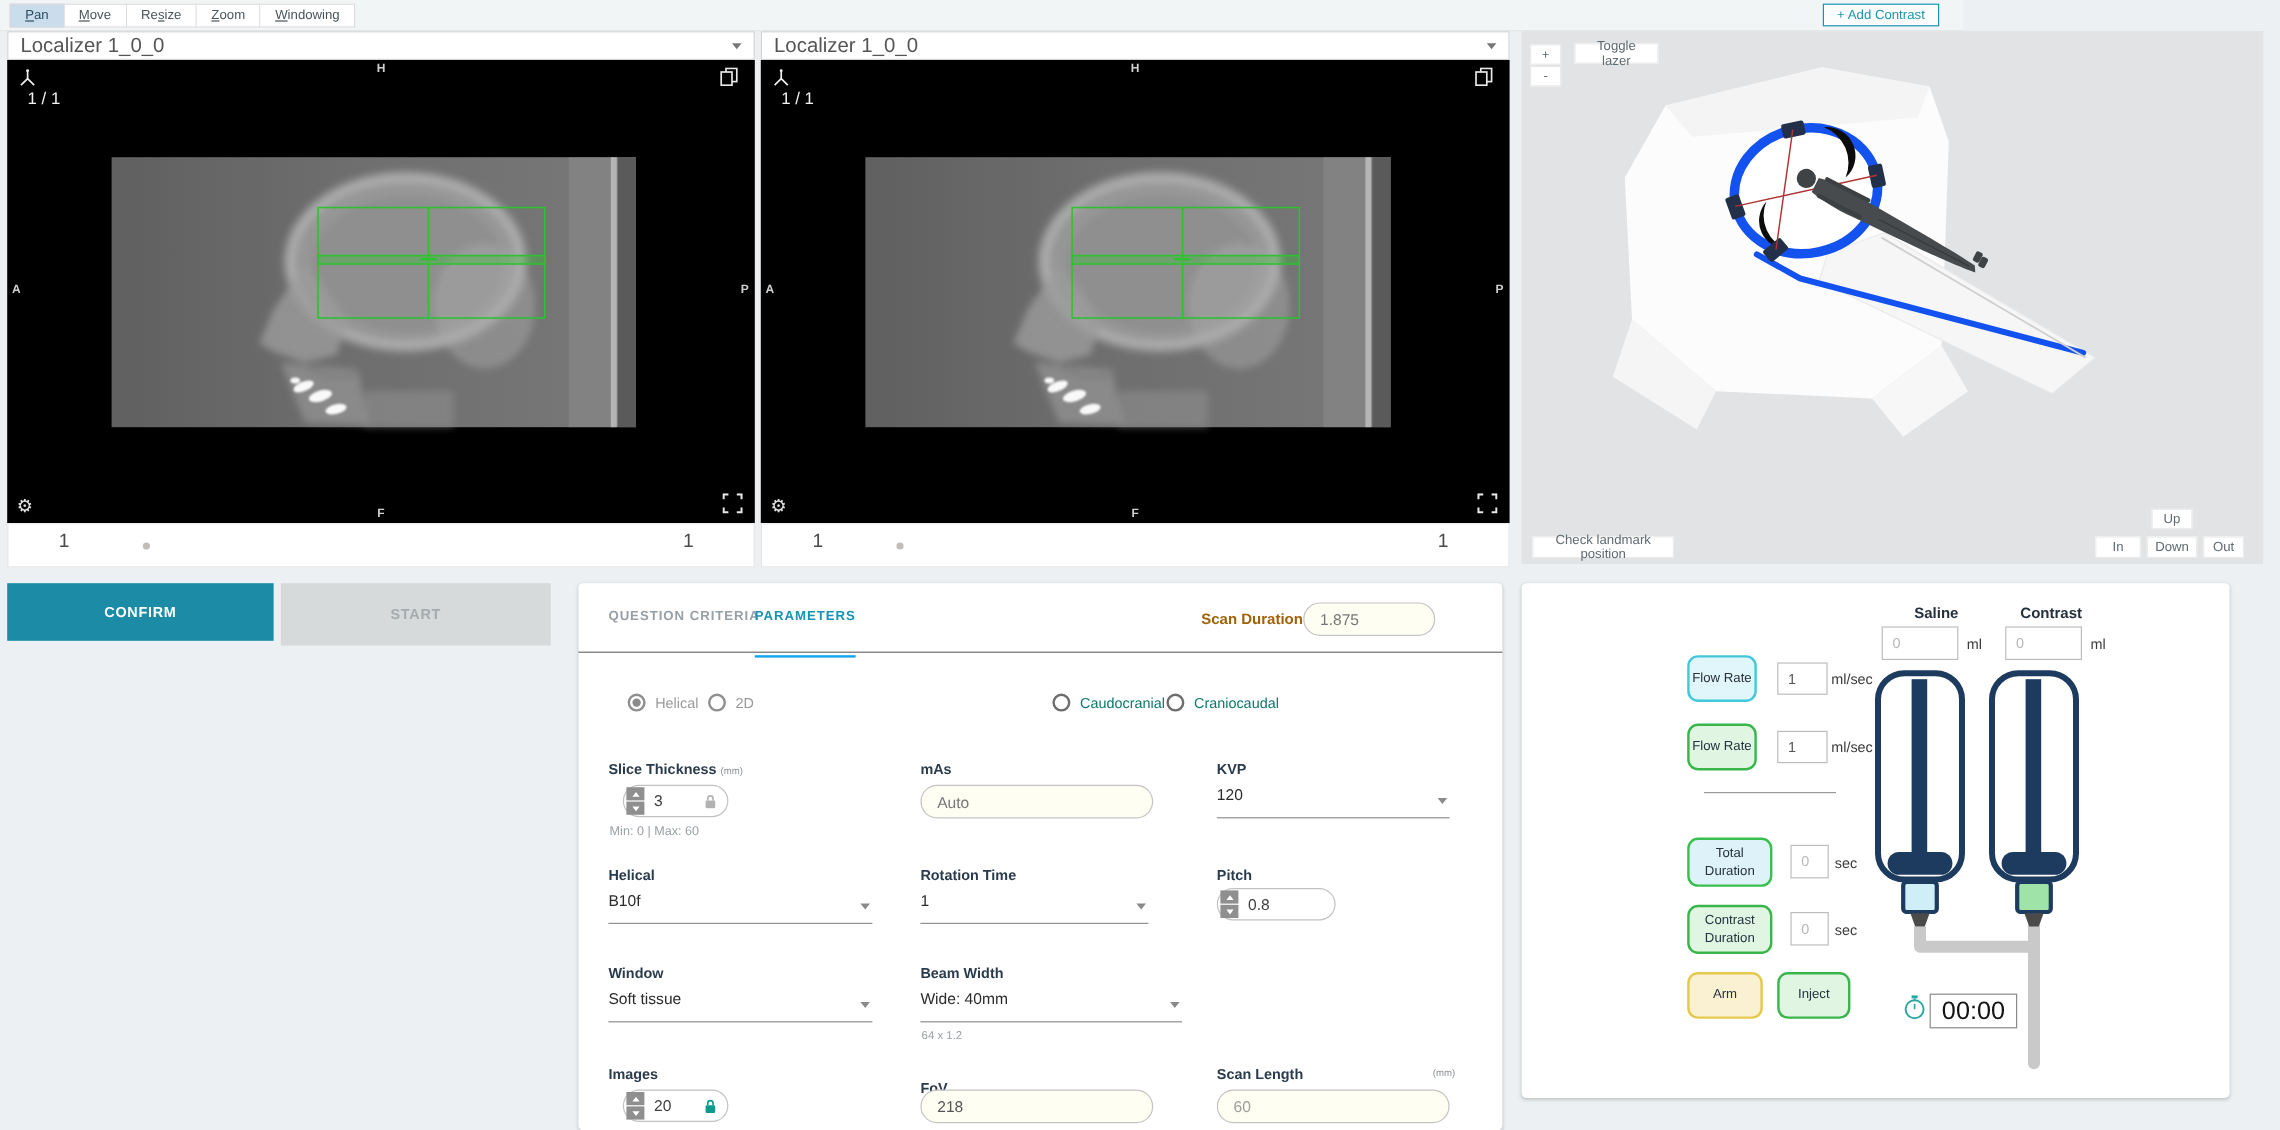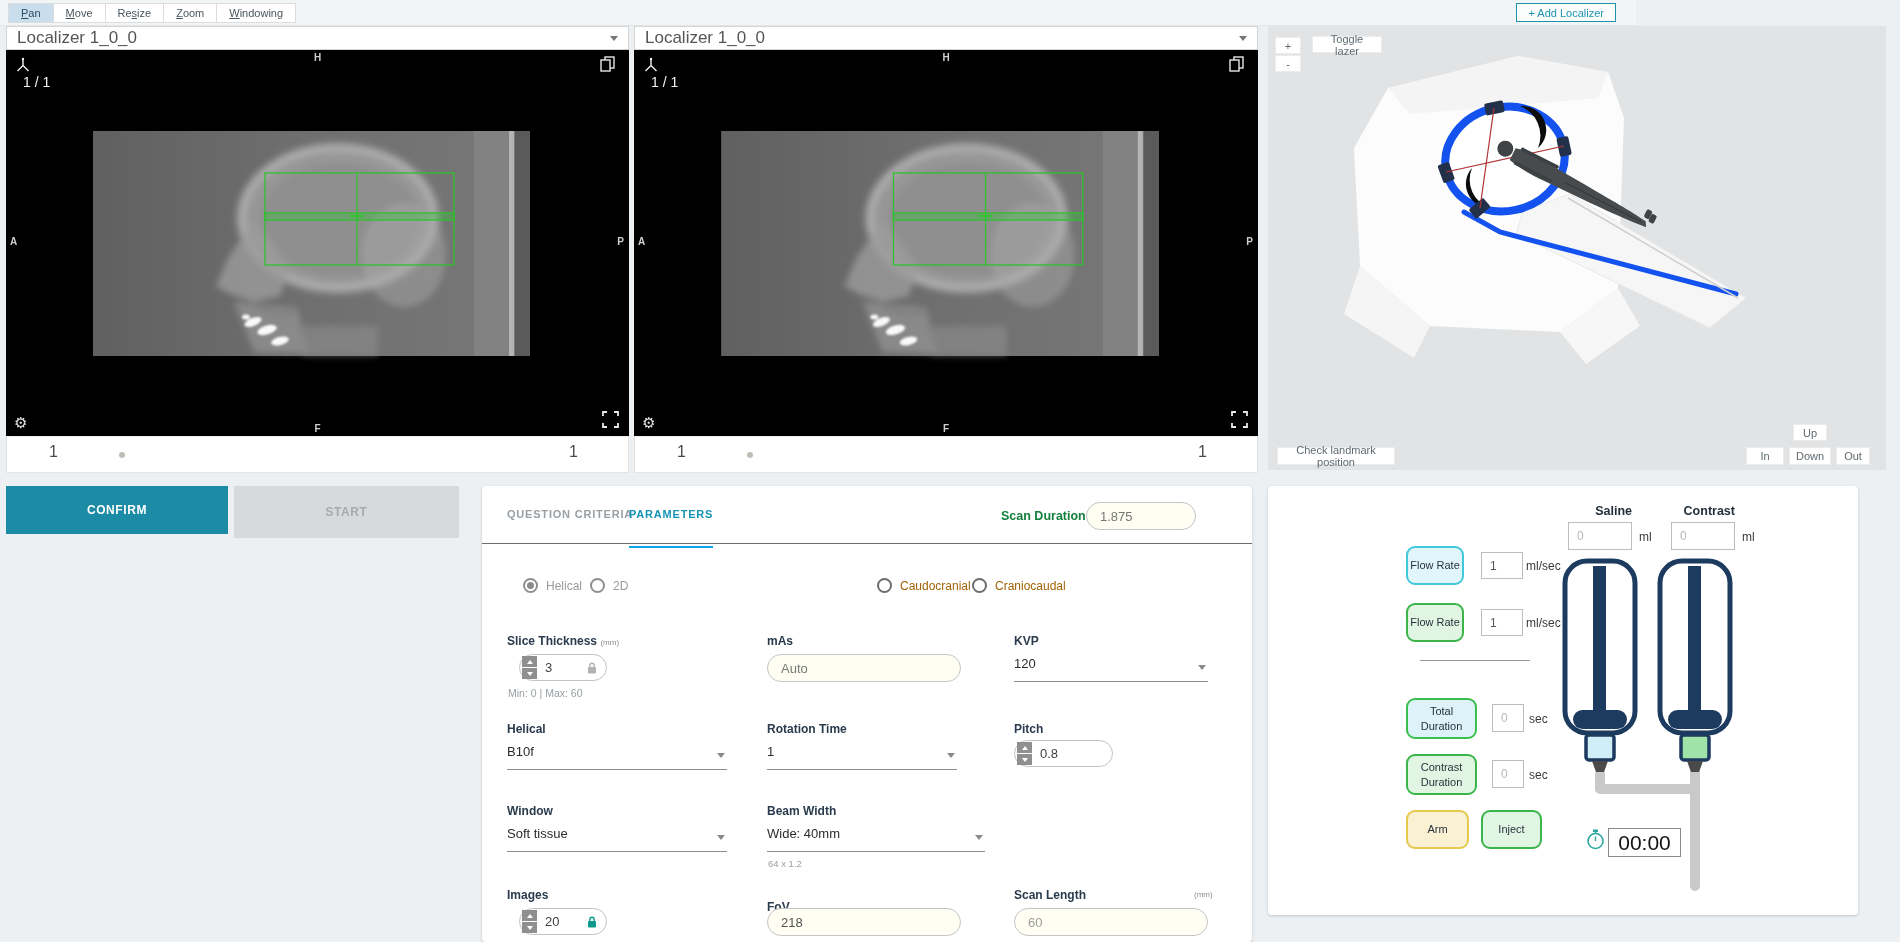--- a/index.html
+++ b/index.html
@@ -42,29 +42,29 @@
                font-size:12px;font-weight:bold;letter-spacing:.6px;border:none;cursor:pointer}
   .btn-start{position:absolute;left:234px;top:486px;width:225px;height:52px;background:#d7dadb;color:#a6abad;
              font-size:12px;font-weight:bold;letter-spacing:.6px;border:none}
 
   
   .card{position:absolute;background:#fff;border-radius:4px;box-shadow:0 1px 3px rgba(0,0,0,.18)}
   .params{left:482px;top:486px;width:770px;height:456px}
   .ptab{position:absolute;top:22px;font-size:11px;font-weight:bold;letter-spacing:.8px;color:#98a0a6;cursor:pointer}
   .ptab.active{color:#1794b4;padding-bottom:26px;border-bottom:2px solid #0ea5e9}
   .pdivider{position:absolute;left:0;right:0;top:57px;height:1px;background:#3c3c3c;opacity:.75}
-  .sd-label{position:absolute;left:519px;top:23px;font-size:12.5px;font-weight:bold;color:#15803d}
+  .sd-label{position:absolute;left:519px;top:23px;font-size:12.5px;font-weight:bold;color:#a16207}
   .pill{position:absolute;background:#fffef2;border:1px solid #c4c4c4;border-radius:15px;height:28px;
         line-height:28px;padding:0 13px;font-size:13px;color:#777;box-sizing:border-box}
   .radio-item{position:absolute;display:flex;align-items:center;gap:8px}
   .radio{width:15px;height:15px;border:2px solid #8f8f8f;border-radius:50%;box-sizing:border-box;position:relative;cursor:pointer}
   .radio.sel::after{content:"";position:absolute;inset:2px;background:#8b8b8b;border-radius:50%}
   .radio.dark{border-color:#6d6d6d}
   .rlabel{font-size:12px;color:#9a9a9a}
-  .rlabel.dark{color:#a16207}
+  .rlabel.dark{color:#0f766e}
   .flabel{position:absolute;font-size:12px;font-weight:bold;color:#2a3b4d;white-space:nowrap}
   .funit{font-size:8px;color:#8a8f94;font-weight:normal}
   .hint{position:absolute;font-size:10.5px;color:#9aa0a4}
   .selectf{position:absolute;border-bottom:1px solid #8f8f8f;padding-bottom:9px;cursor:pointer}
   .selval{font-size:13px;color:#2b2b2b}
   .selectf .caret{position:absolute;right:2px;bottom:11px;width:0;height:0;
         border-left:4px solid transparent;border-right:4px solid transparent;border-top:5px solid #8a8a8a}
   .stepper{position:absolute;height:27px;background:#fff;border:1px solid #c2c2c2;border-radius:14px;
            display:flex;align-items:center;box-sizing:border-box}
   .stepbtns{width:15px;height:23px;margin-left:2px;display:flex;flex-direction:column;gap:1px}
@@ -112,21 +112,21 @@
 </svg>
 
 <header class="topbar">
   <nav class="tabstrip">
     <div class="ttab active"><span></span><span class="u">P</span><span>an</span></div>
     <div class="ttab"><span></span><span class="u">M</span><span>ove</span></div>
     <div class="ttab"><span>Re</span><span class="u">s</span><span>ize</span></div>
     <div class="ttab"><span></span><span class="u">Z</span><span>oom</span></div>
     <div class="ttab"><span></span><span class="u">W</span><span>indowing</span></div>
   </nav>
-  <button class="add-loc">+ Add Localizer</button>
+  <button class="add-loc">+ Add Contrast</button>
 </header>
 
 <section class="viewport" style="left:6px;width:623px">
   <div class="loc-row">
     <span>Localizer 1_0_0</span>
     <span class="loc-caret"></span>
   </div>
   <div class="vp-canvas">
     <svg class="xray" viewBox="0 0 623 386" preserveAspectRatio="none">
       <rect x="87" y="81" width="437" height="225" fill="url(#radiograph)"></rect>

